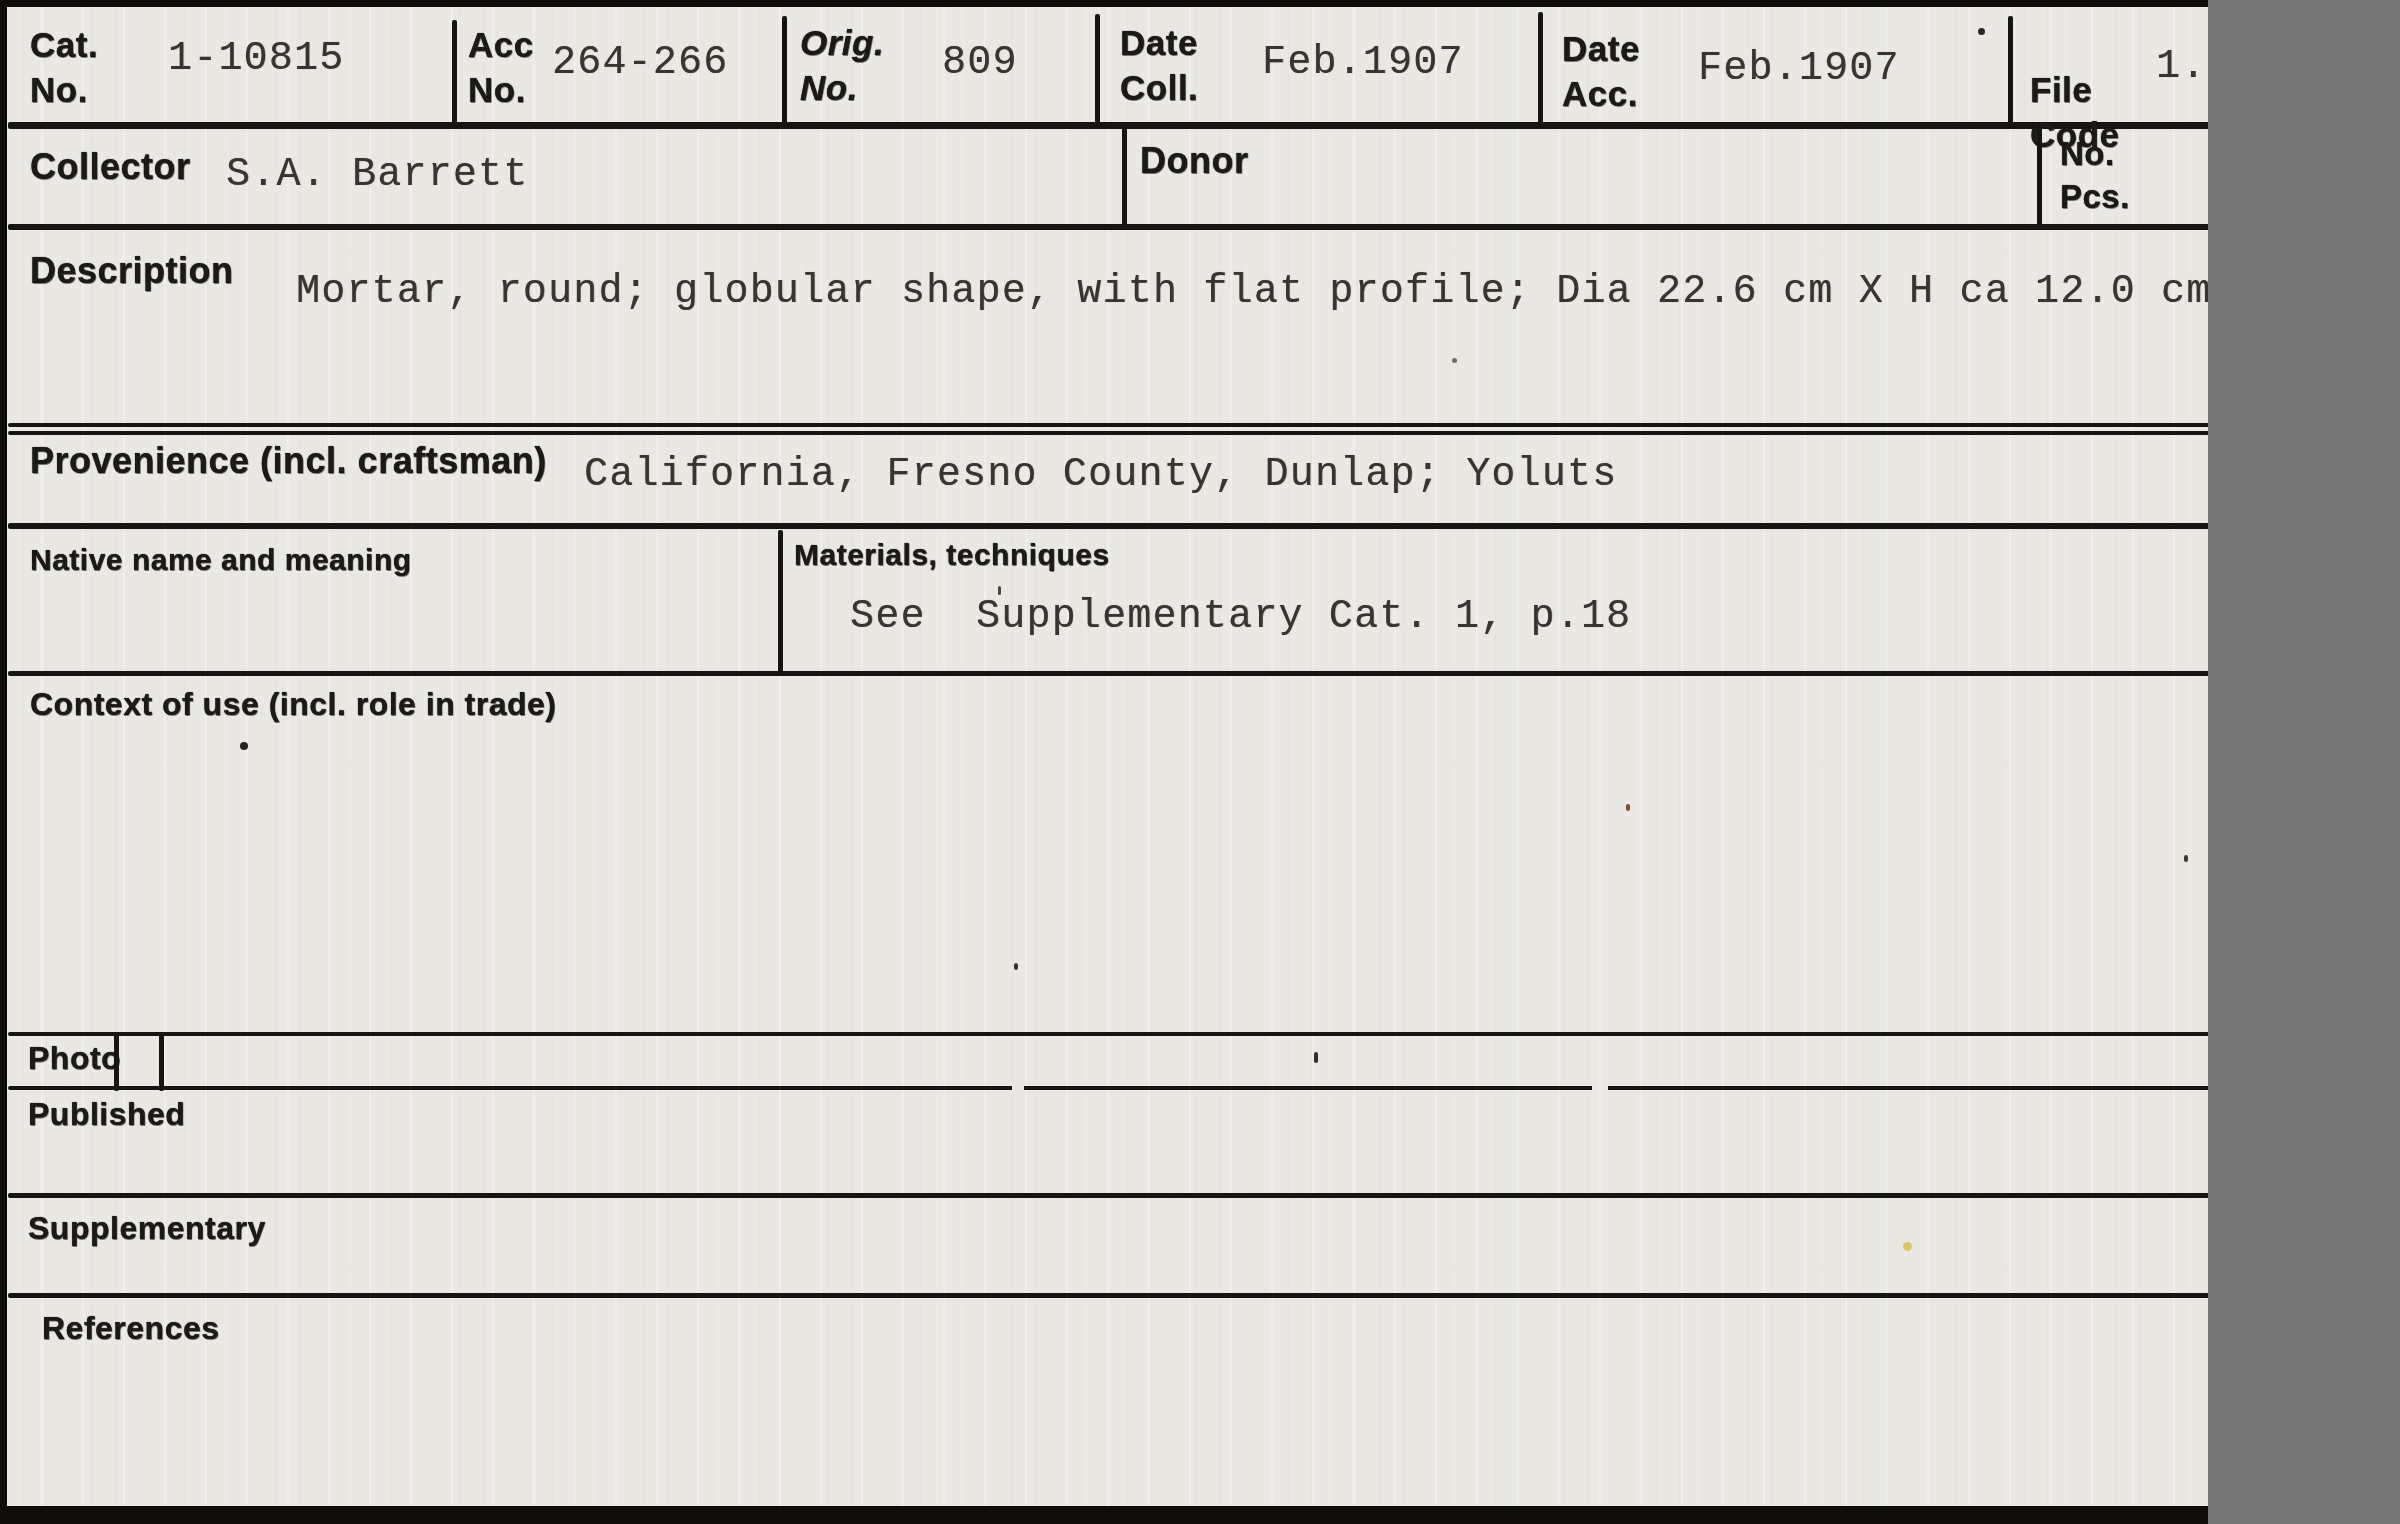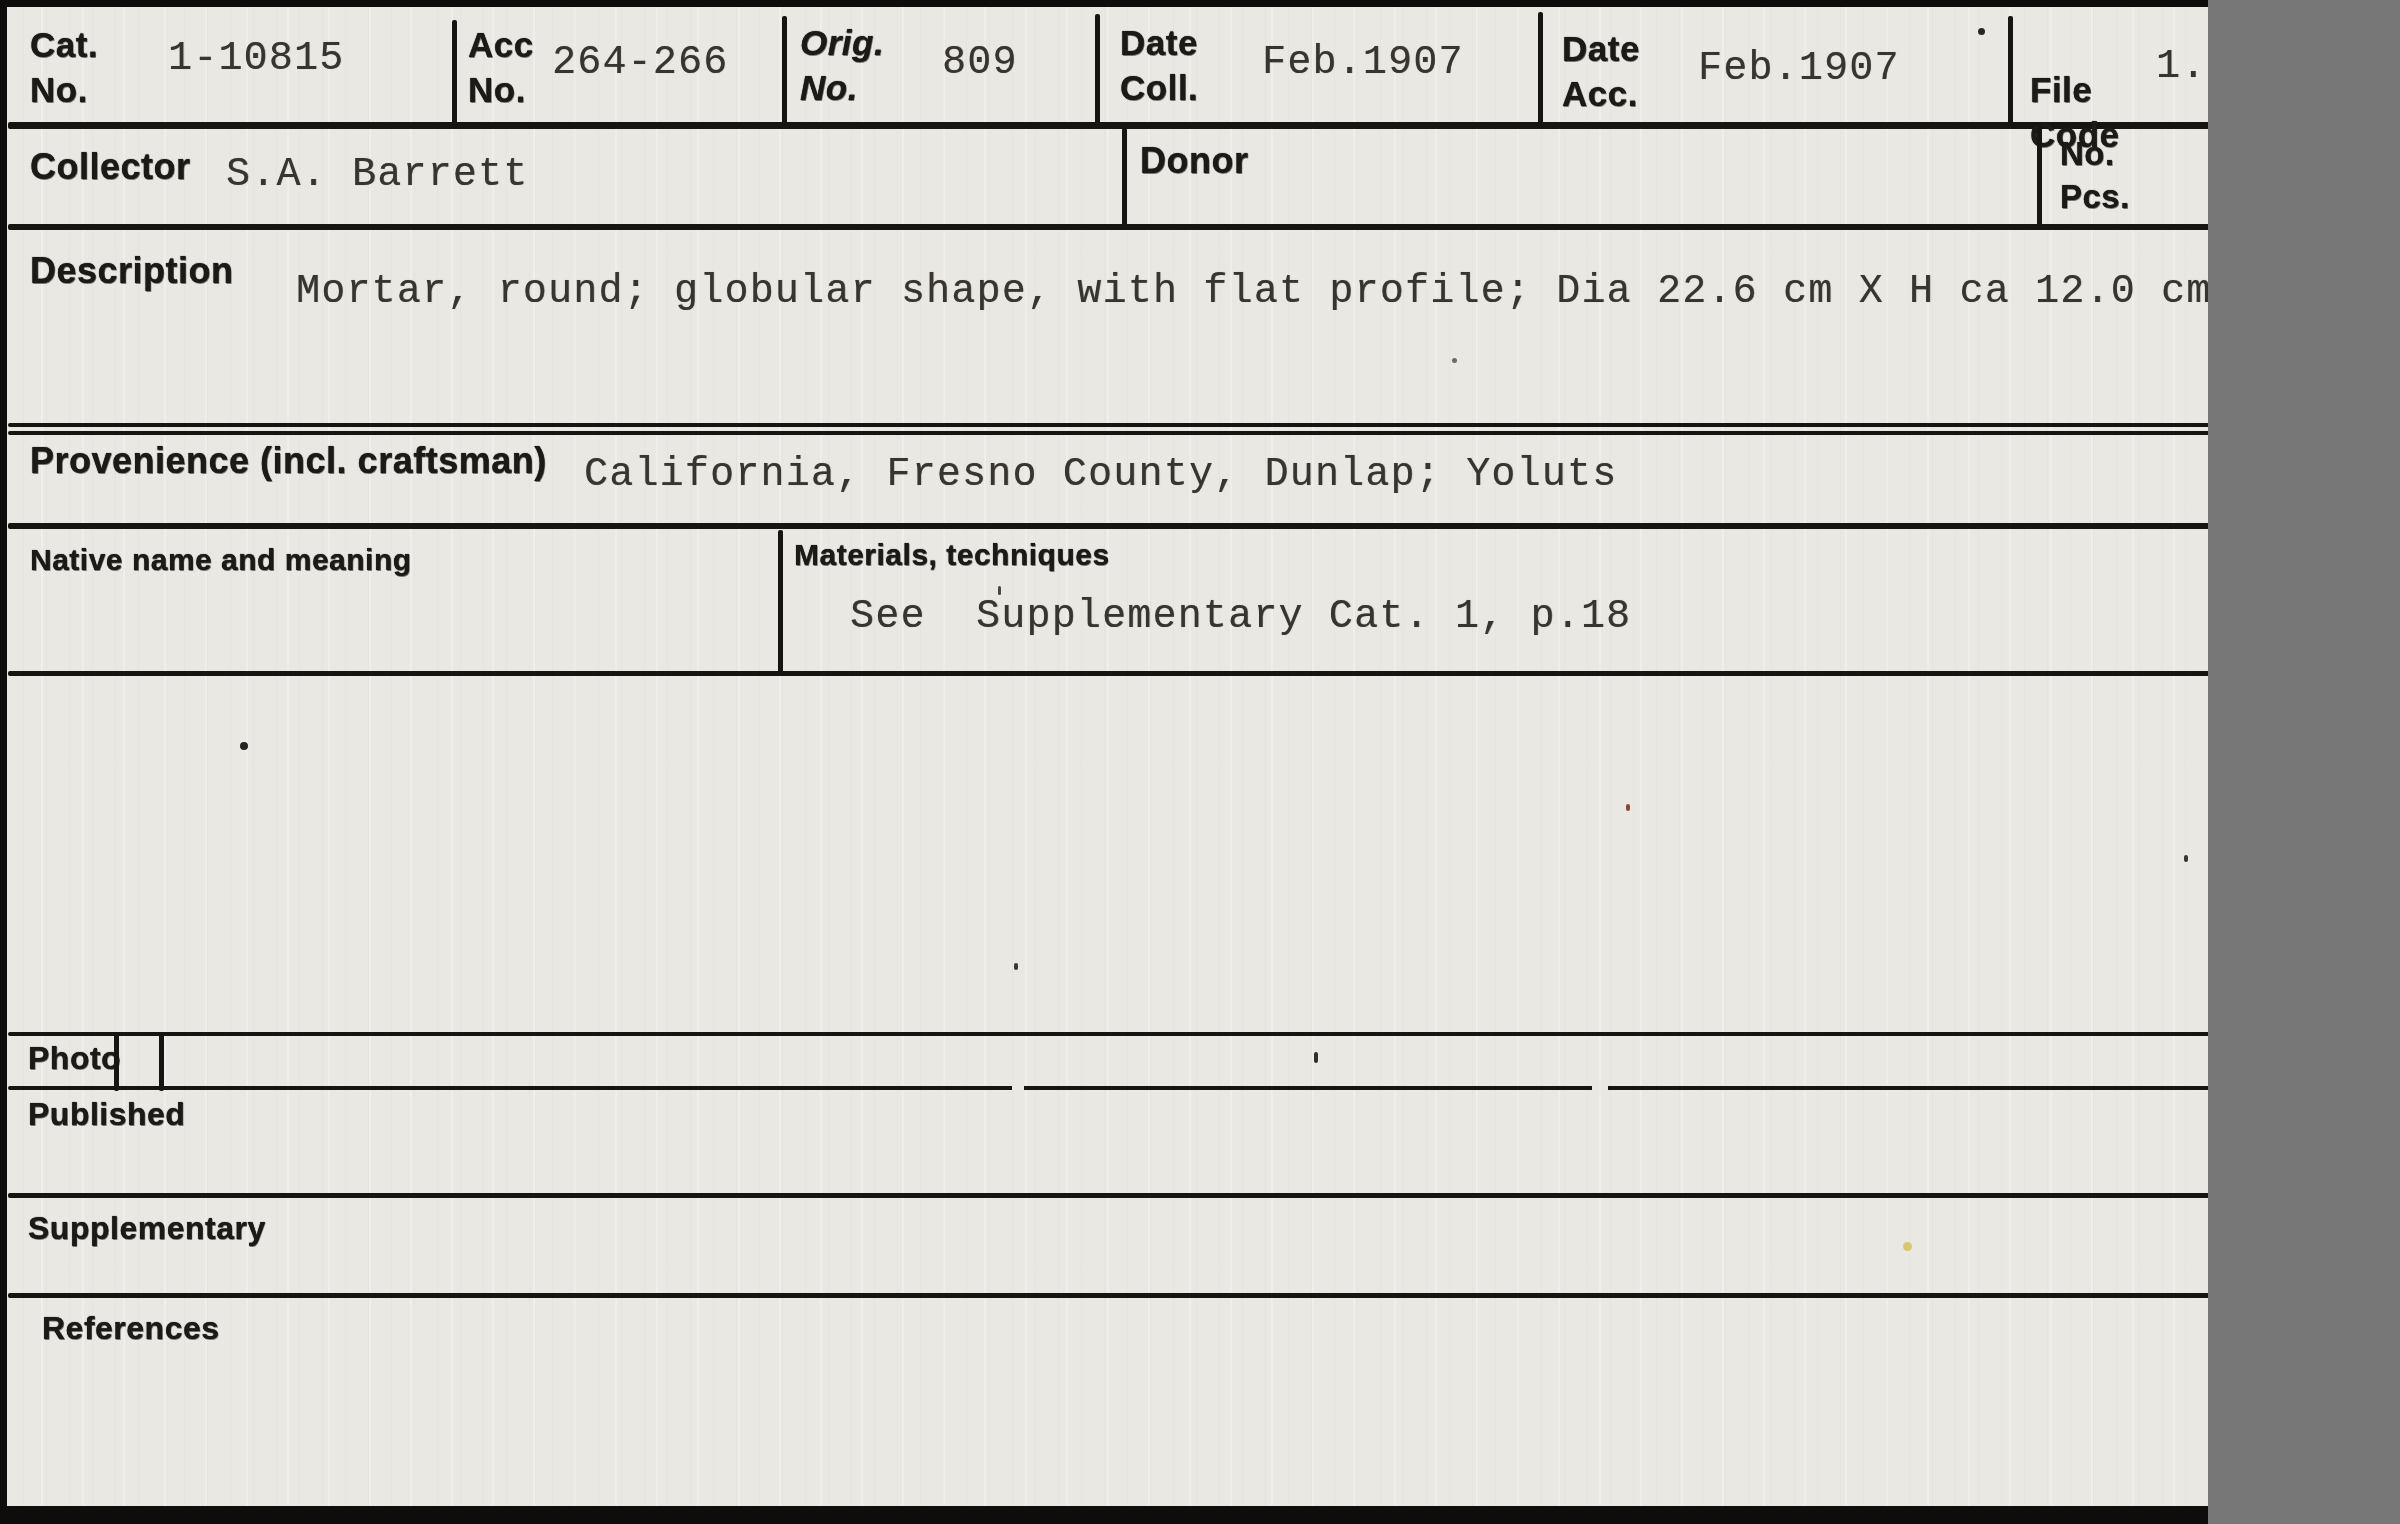--- a/index.html
+++ b/index.html
@@ -116,20 +116,21 @@
   <div class="lbl" style="left:30px;top:440px;font-size:36px;">Provenience (incl. craftsman)</div>
   <div class="typed" style="left:584px;top:452px;">California, Fresno County, Dunlap; Yoluts</div>
   <div class="hrule" style="top:523px;height:6px;"></div>
 
   <div class="vrule" style="left:778px;top:530px;height:145px;"></div>
   <div class="lbl" style="left:30px;top:543px;font-size:30px;">Native name and meaning</div>
   <div class="lbl" style="left:794px;top:538px;font-size:30px;">Materials, techniques</div>
   <div class="typed" style="left:850px;top:594px;">See  Supplementary Cat. 1, p.18</div>
   <div class="hrule" style="top:671px;height:5px;"></div>
 
+  <div class="lbl" style="left:30px;top:686px;font-size:32px;">Context of use (incl. role in trade)</div>
 
   <div class="hrule" style="top:1032px;height:4px;"></div>
   <div class="lbl" style="left:28px;top:1040px;font-size:32px;">Photo</div>
   <div class="vrule" style="left:114px;top:1032px;height:59px;"></div>
   <div class="vrule" style="left:159px;top:1032px;height:59px;"></div>
   <div class="hrule" style="top:1086px;height:4px;"></div>
   <div class="gap" style="left:1012px;top:1086px;width:12px;height:4px;"></div>
   <div class="gap" style="left:1592px;top:1086px;width:16px;height:4px;"></div>
   <div class="gap" style="left:2280px;top:1086px;width:10px;height:4px;"></div>
   <div class="gap" style="left:2334px;top:1086px;width:8px;height:4px;"></div>

